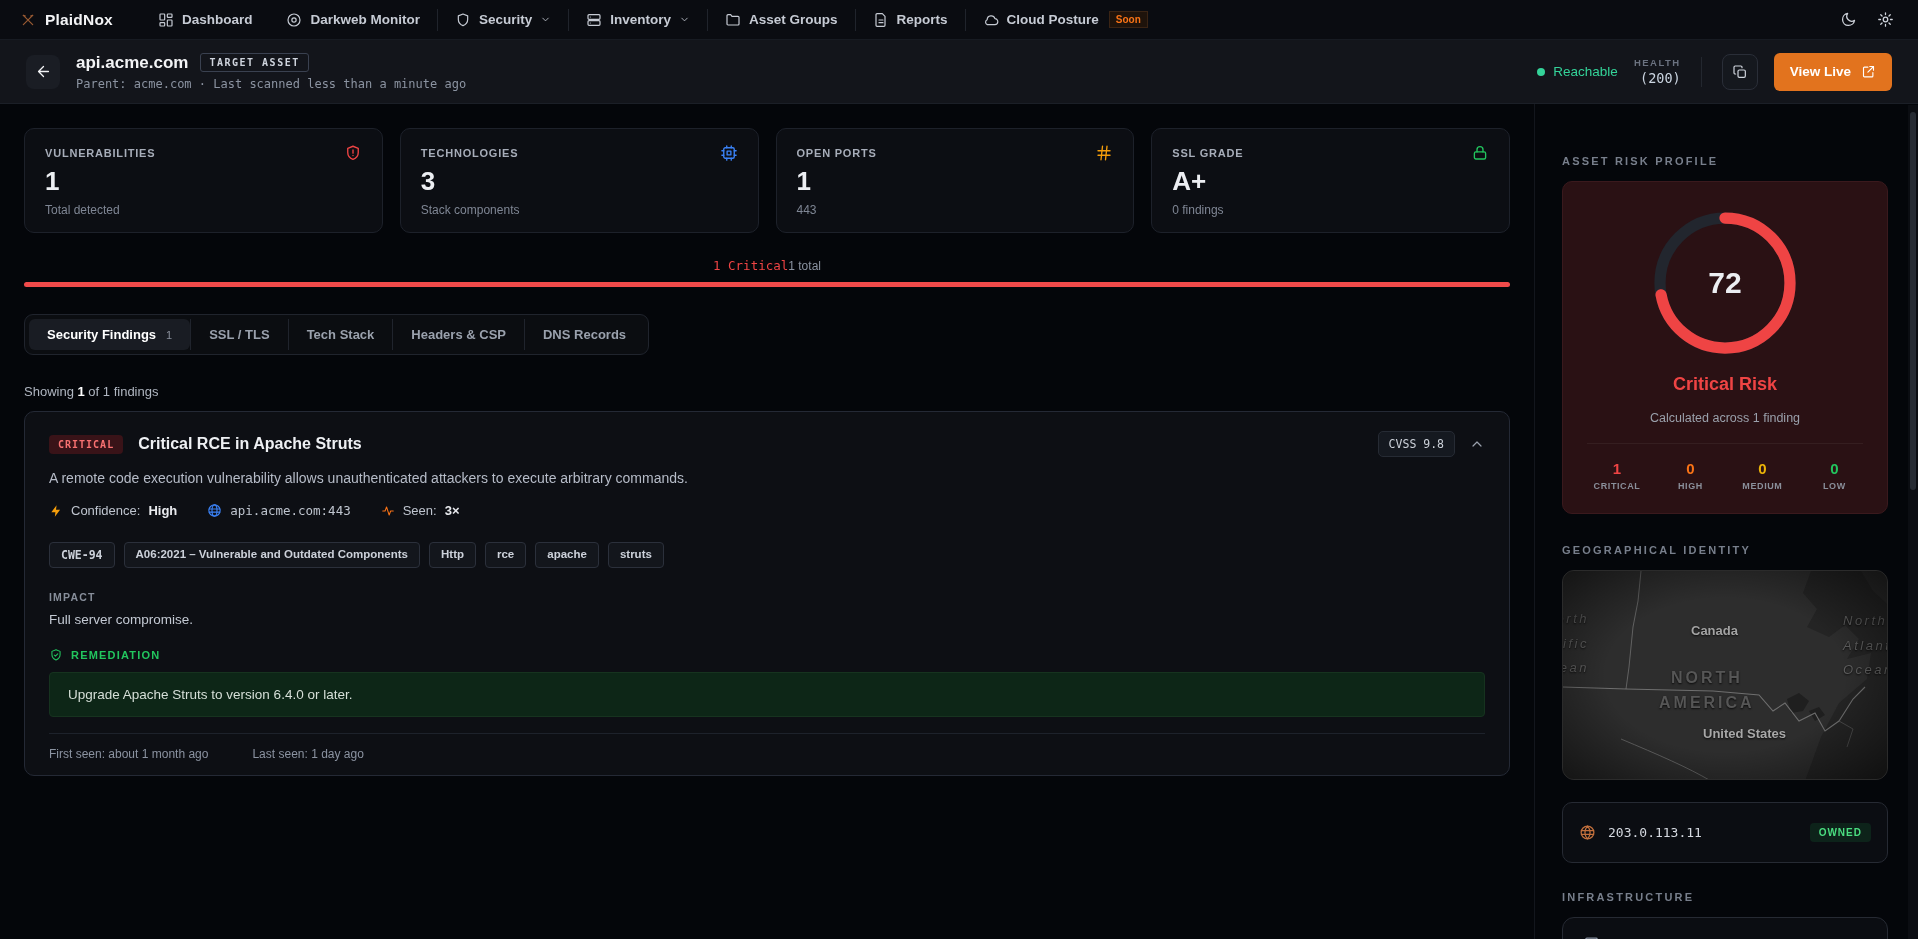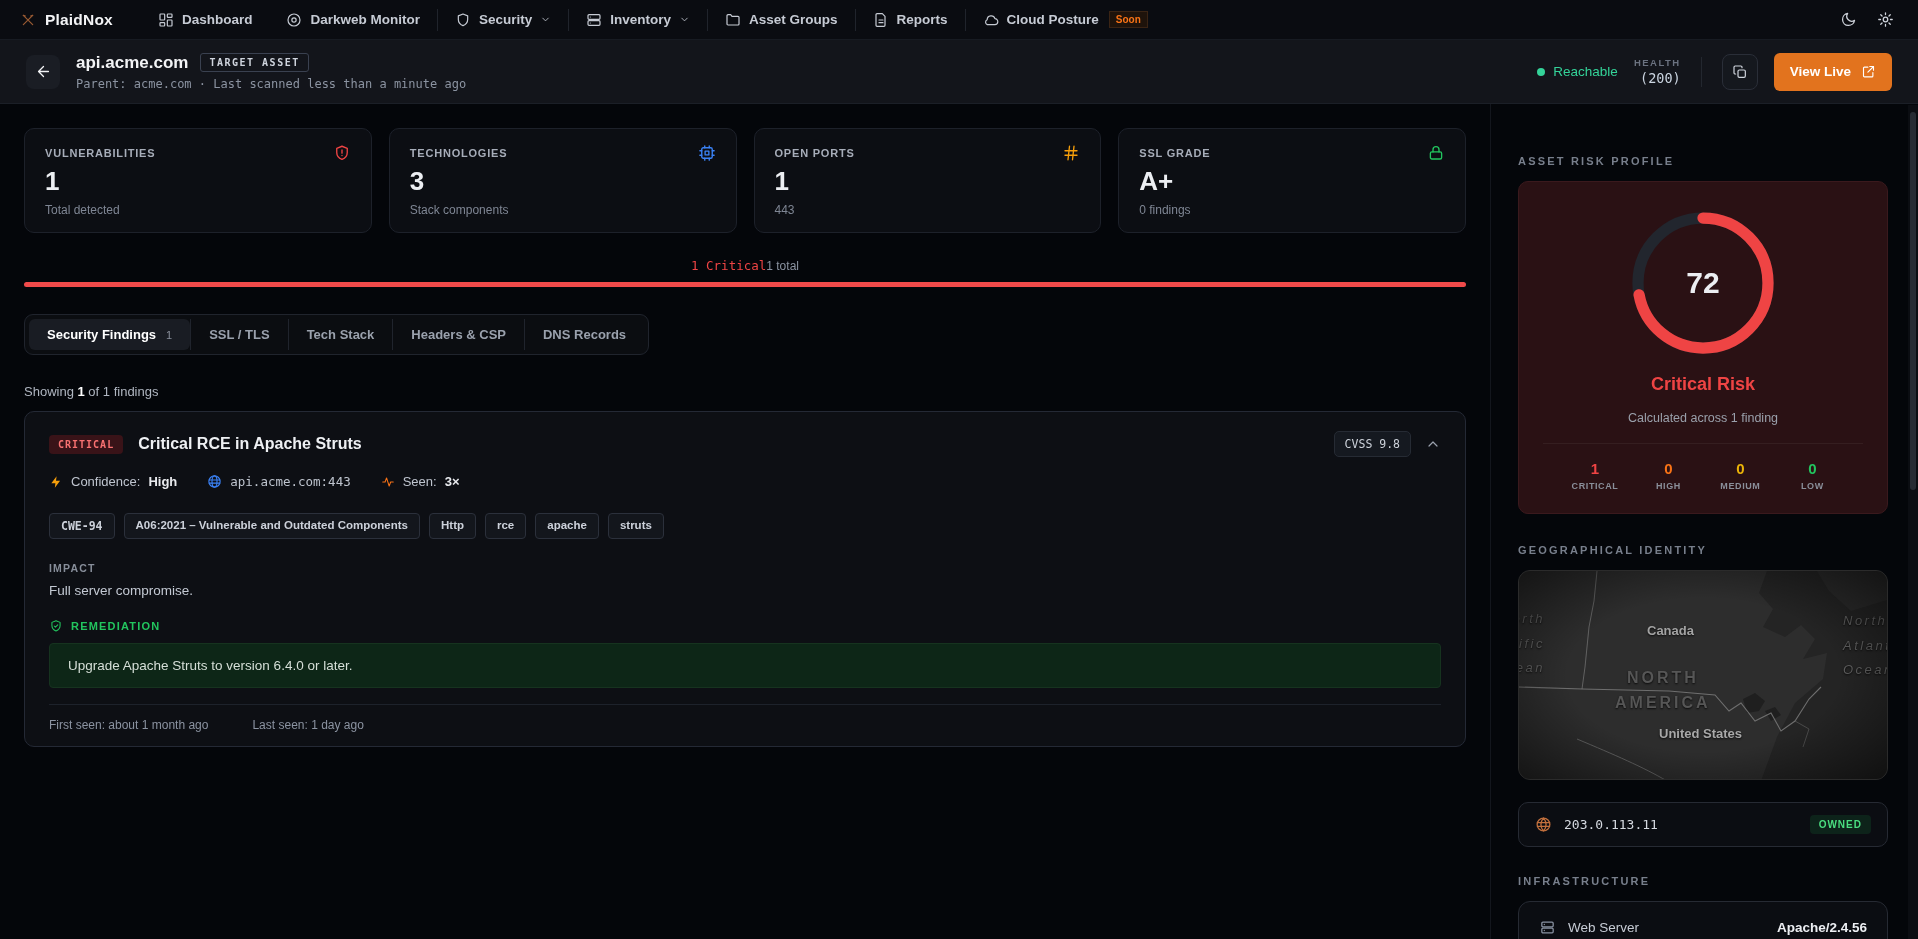--- a/index.html
+++ b/index.html
@@ -37,21 +37,21 @@
   .health { display:flex; flex-direction:column; align-items:flex-end; gap:2px; }
   .health-label { font-size:9.5px; font-weight:bold; letter-spacing:1.5px; color:#6b7280; }
   .health-value { font-size:13.5px; color:#cbd5e1; }
   .vert-div { width:1px; height:30px; background:#23272f; margin:0 4px; }
   .icon-btn { width:36px; height:36px; border-radius:8px; border:1px solid #2a2e38; background:#15181e; display:grid; place-items:center; color:#d0d5de; cursor:pointer; }
   .live-btn { background:#e2731e; height:38px; padding:0 16px; border-radius:6px; display:flex; align-items:center; gap:10px; color:#fff; font-size:13.5px; font-weight:bold; cursor:pointer; border:none; }
 
   
   .content { display:flex; height:835px; }
   .main { flex:1; padding:24px 24px 0 24px; min-width:0; }
-  .aside { width:428px; flex:none; border-left:1px solid #13161d; padding:51px 30px 0 27px; }
+  .aside { width:384px; flex:none; border-left:1px solid #13161d; padding:51px 30px 0 27px; }
 
   
   .stats { display:grid; grid-template-columns:repeat(4,1fr); gap:17px; }
   .stat-card { background:#0c0e13; border:1px solid #1d212a; border-radius:10px; padding:15px 20px 16px; height:105px; }
   .stat-head { display:flex; justify-content:space-between; align-items:flex-start; }
   .stat-label { font-size:11px; font-weight:bold; letter-spacing:.8px; color:#a7adb9; padding-top:3px; }
   .stat-value { font-size:26px; font-weight:bold; color:#eceef2; margin-top:6px; line-height:1; }
   .stat-sub { font-size:12px; color:#7f8694; margin-top:9px; }
   .c-red { color:#ef4444; } .c-blue { color:#3b82f6; } .c-orange { color:#f59e0b; } .c-green { color:#22c55e; }
   .c-high { color:#f97316; } .c-med { color:#eab308; }
@@ -111,21 +111,21 @@
   .map-card svg.map { position:absolute; inset:0; }
   .map-lbl { position:absolute; text-shadow:0 1px 2px rgba(0,0,0,.8); white-space:pre-line; }
   .lbl-canada { top:52px; left:128px; font-size:13px; font-weight:600; color:#a3a3a3; }
   .lbl-na { top:95px; left:96px; font-size:16px; font-weight:bold; letter-spacing:3px; color:#565656; text-align:center; line-height:1.55; }
   .lbl-us { top:155px; left:140px; font-size:13px; font-weight:600; color:#a8a8a8; }
   .lbl-ocean { font-style:italic; font-size:13px; letter-spacing:2.5px; color:#5d5d5d; line-height:1.9; }
   .lbl-ocean-l { left:-66px; top:36px; width:92px; text-align:right; }
   .lbl-ocean-r { right:-68px; top:38px; width:112px; text-align:left; }
   .map-vignette { position:absolute; inset:0; background:radial-gradient(ellipse at center, transparent 52%, rgba(0,0,0,.55) 100%); pointer-events:none; }
 
-  .ip-row { margin-top:22px; border:1px solid #262a33; background:#0b0d12; border-radius:10px; padding:12px 16px; display:flex; align-items:center; gap:12px; }
+  .ip-row { margin-top:22px; border:1px solid #262a33; background:#0b0d12; border-radius:10px; padding:20px 16px; display:flex; align-items:center; gap:12px; }
   .ip-ic { color:#c2703d; }
   .ip-text { font-size:13px; color:#d5d9e0; }
   .owned-badge { margin-left:auto; background:rgba(34,197,94,.12); color:#4ade80; font-size:10px; font-weight:bold; letter-spacing:1px; padding:4px 9px; border-radius:4px; }
 
   .infra-head { margin-top:28px; }
   .infra-card { margin-top:14px; border:1px solid #262a33; background:#0b0d12; border-radius:12px; padding:2px 20px; }
   .infra-row { height:48px; display:flex; align-items:center; gap:12px; border-bottom:1px solid #1d2129; }
   .infra-label { font-size:13.5px; color:#c6cbd4; }
   .infra-ic { color:#8a93a3; }
   .infra-value { margin-left:auto; font-size:13.5px; font-weight:bold; color:#eceef2; }
@@ -377,20 +377,21 @@
         <span class="f-title">Critical RCE in Apache Struts</span>
         <span class="f-head-right">
           <span class="cvss mono">CVSS 9.8</span>
           <span class="chev">
               <svg class="ic" width="16" height="16" viewBox="0 0 24 24" stroke-width="2.2">
                 <path d="M6 15l6-6 6 6"></path>
               </svg>
             </span>
         </span>
       </div>
+      <p class="f-desc">A remote code execution vulnerability allows unauthenticated attackers to execute arbitrary commands.</p>
       <div class="f-meta">
         <span class="meta-item">
           <span class="c-orange">
               <svg class="ic" width="14" height="14" viewBox="0 0 24 24">
                 <polygon points="13 2 4 14 11 14 10 22 19 10 12 10" fill="currentColor" stroke="none"></polygon>
               </svg>
             </span>
           <span>Confidence:</span>
           <strong>High</strong>
         </span>

